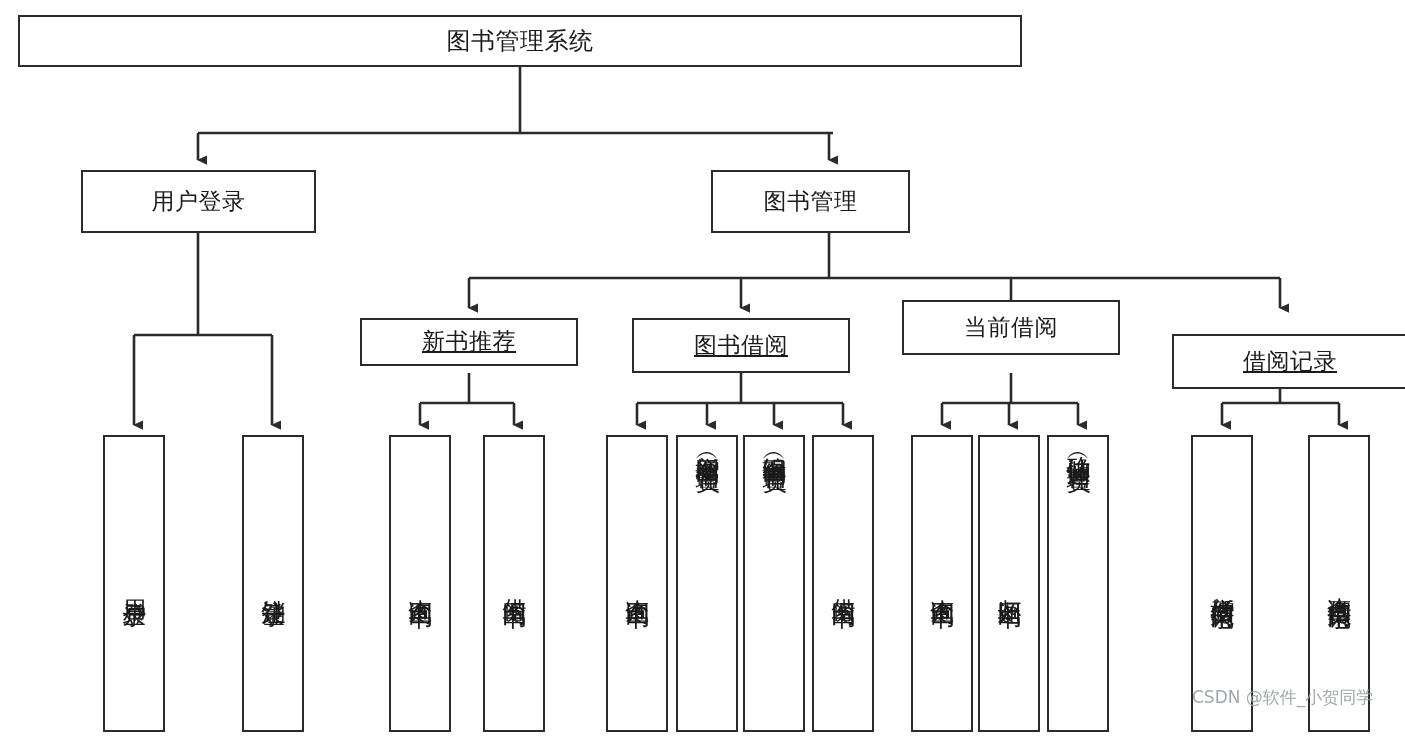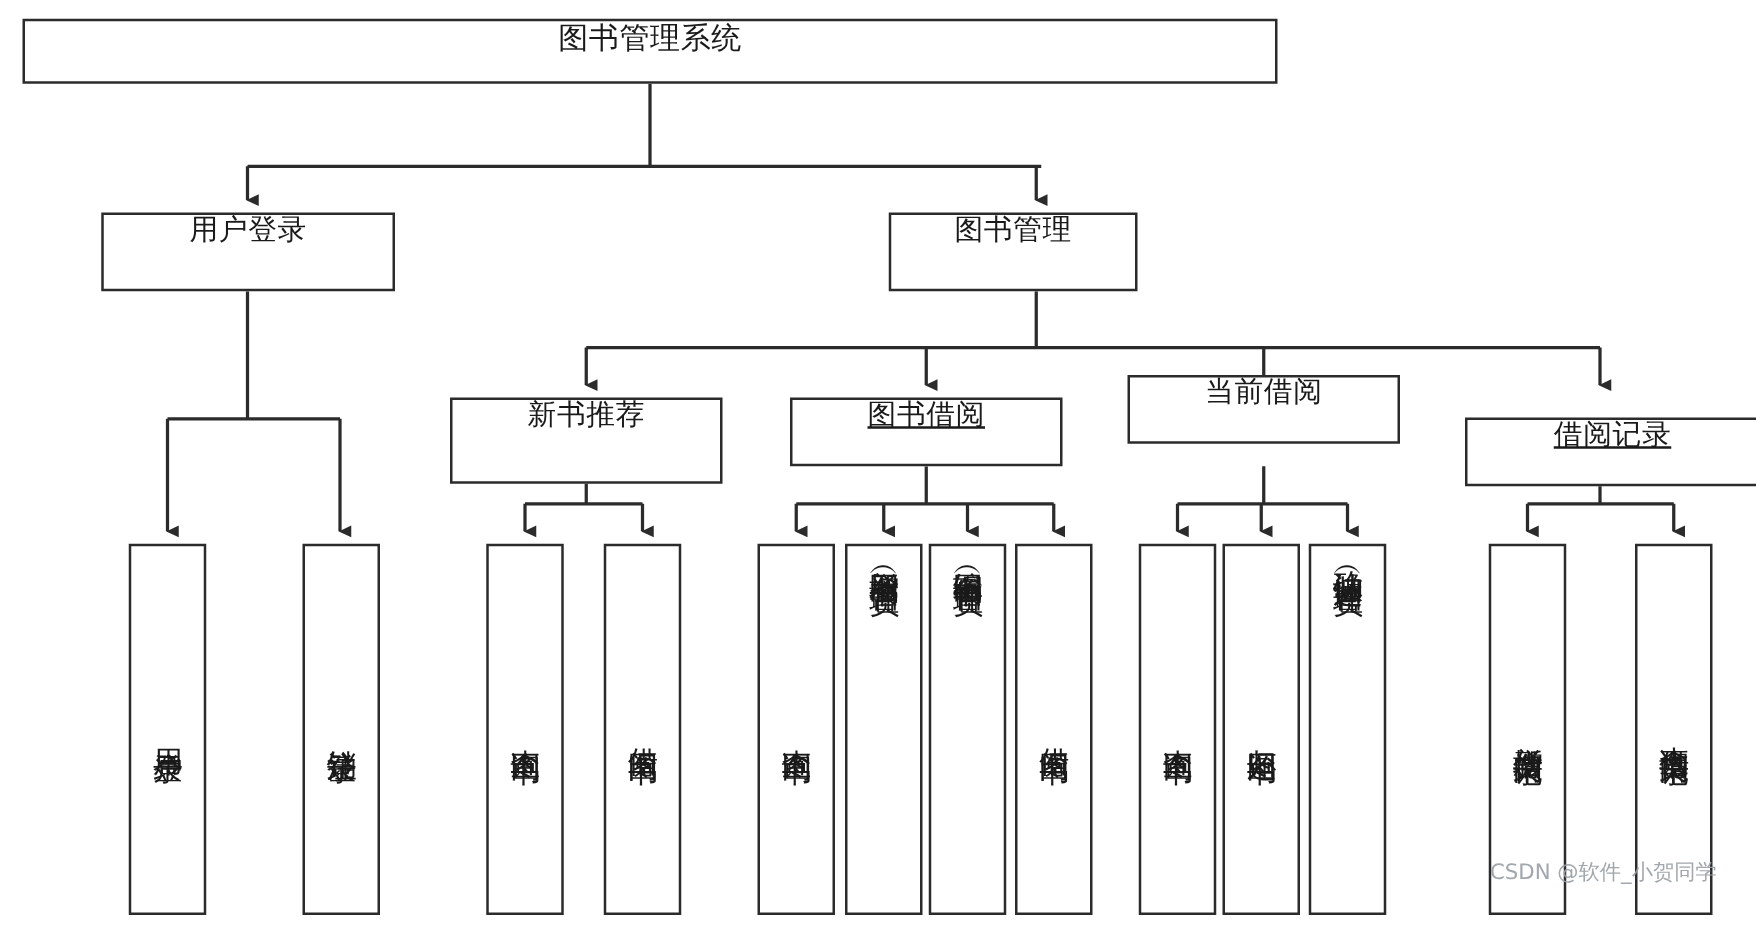--- a/index.html
+++ b/index.html
@@ -24,21 +24,21 @@
     width: 1405px;
     height: 747px;
     pointer-events: none;
   }
   .node {
     position: absolute;
     box-sizing: border-box;
     border: 2.5px solid #2b2b2b;
     background: #ffffff;
     display: flex;
-    align-items: flex-start;
+    align-items: center;
     justify-content: center;
     color: #1a1a1a;
   }
   .node-label {
     display: block;
     text-align: center;
     letter-spacing: 0.5px;
   }
   .node.h .node-label {
     writing-mode: horizontal-tb;
@@ -130,21 +130,21 @@
     <span class="node-label">图书管理系统</span>
   </div>
 
   <div class="node h" style="left:81px; top:170px; width:235px; height:63px;">
     <span class="node-label">用户登录</span>
   </div>
   <div class="node h" style="left:711px; top:170px; width:199px; height:63px;">
     <span class="node-label">图书管理</span>
   </div>
 
-  <div class="node h" style="left:360px; top:318px; width:218px; height:69px;">
+  <div class="node h" style="left:360px; top:318px; width:218px; height:48px;text-decoration:underline;">
     <span class="node-label">新书推荐</span>
   </div>
   <div class="node h" style="left:632px; top:318px; width:218px; height:55px;text-decoration:underline;">
     <span class="node-label">图书借阅</span>
   </div>
   <div class="node h" style="left:902px; top:300px; width:218px; height:55px;">
     <span class="node-label">当前借阅</span>
   </div>
   <div class="node h" style="left:1172px; top:334px; width:236px; height:55px;text-decoration:underline;">
     <span class="node-label">借阅记录</span>

